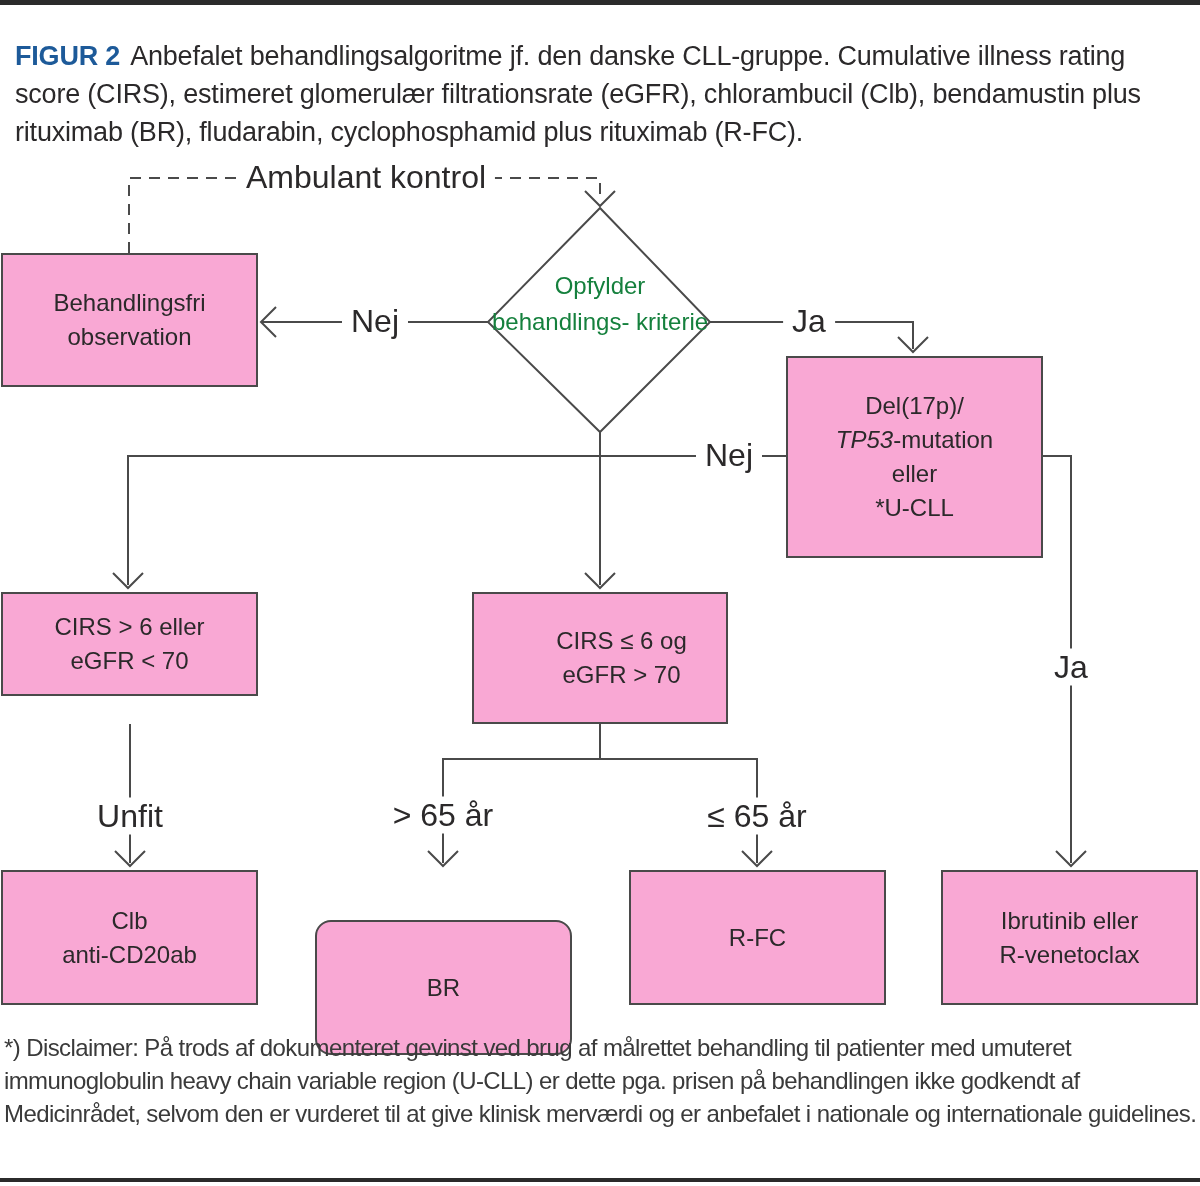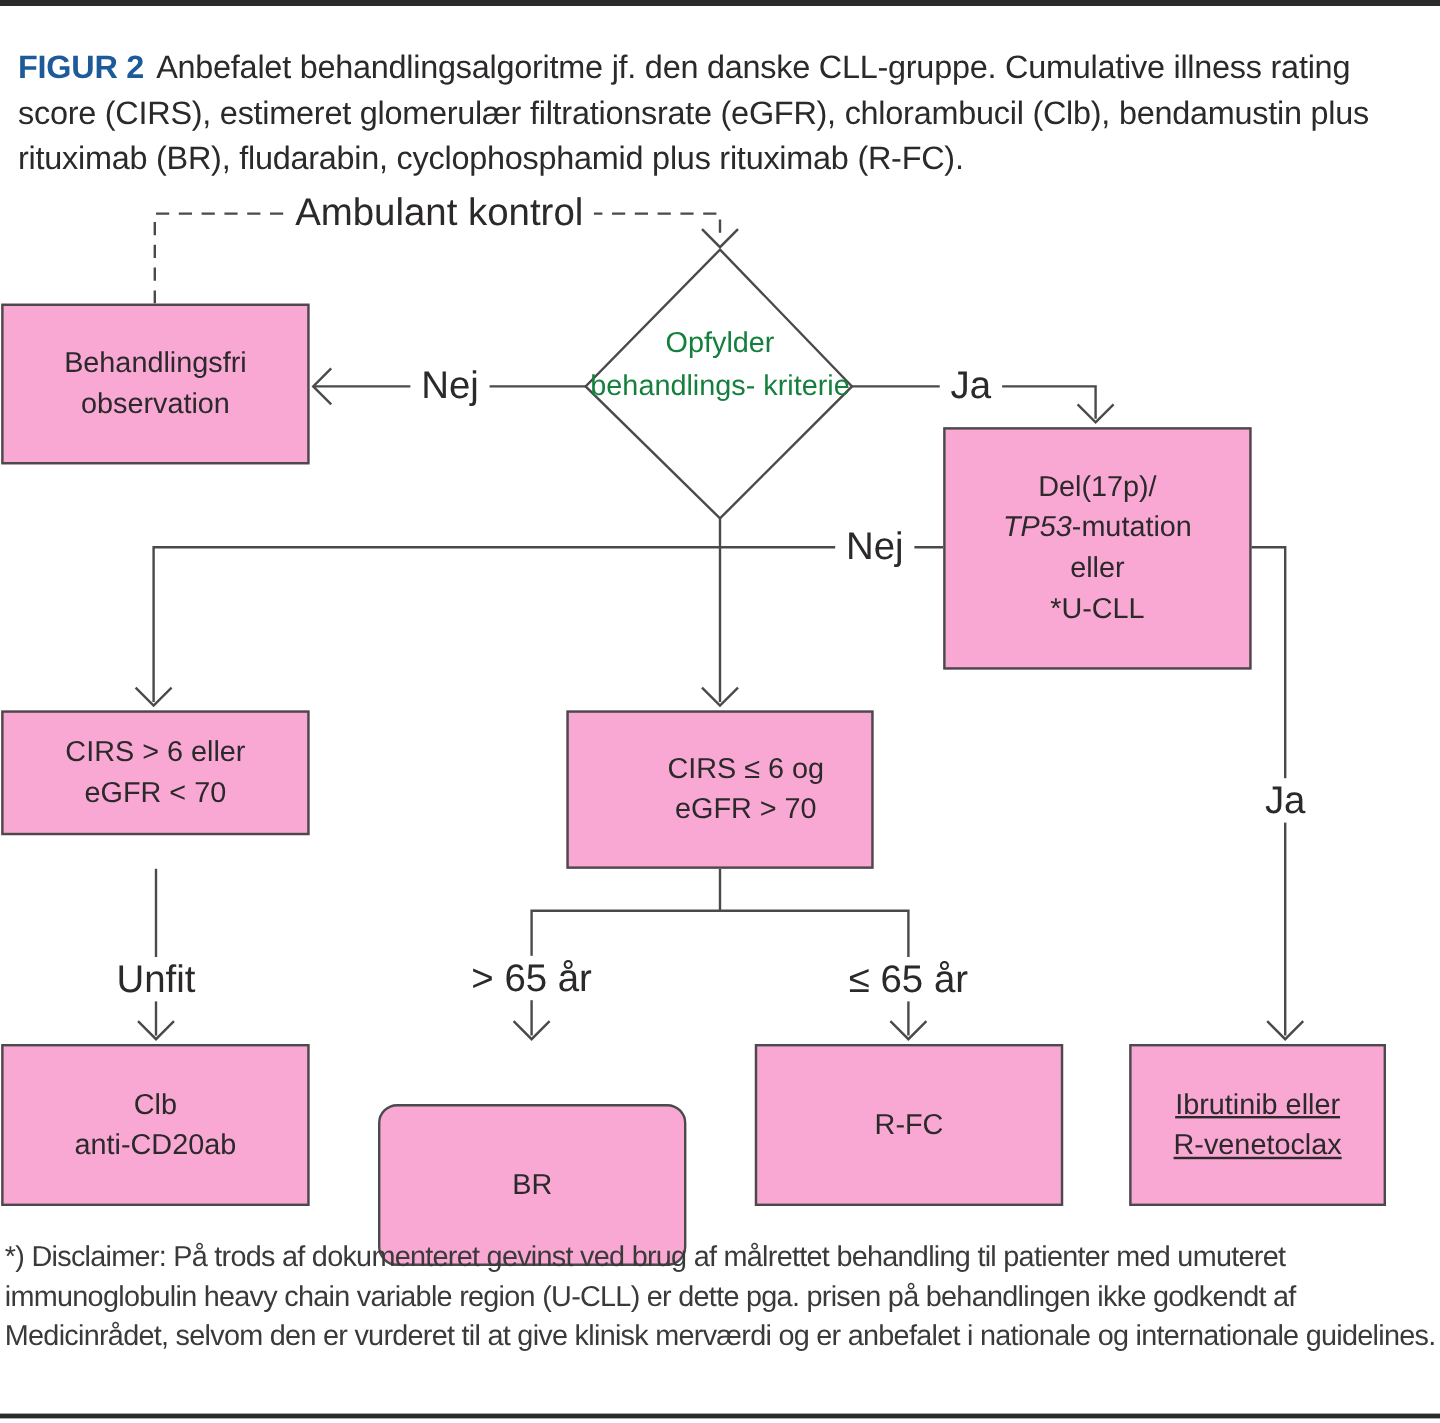--- a/index.html
+++ b/index.html
@@ -111,21 +111,21 @@
   </div>
 
   <div class="node" style="left:315px;top:920px;width:257px;height:135px;border-radius:16px;">
     <span>BR</span>
   </div>
 
   <div class="node" style="left:629px;top:870px;width:257px;height:135px;">
     <span>R-FC</span>
   </div>
 
-  <div class="node" style="left:941px;top:870px;width:214px;height:135px;text-decoration:underline;">
+  <div class="node" style="left:941px;top:870px;width:257px;height:135px;">
     <span>Ibrutinib eller</span>
     <span>R-venetoclax</span>
   </div>
 
   <p class="disclaimer">*) Disclaimer: På trods af dokumenteret gevinst ved brug af målrettet behandling til patienter med umuteret immunoglobulin heavy chain variable region (U-CLL) er dette pga. prisen på behandlingen ikke godkendt af Medicinrådet, selvom den er vurderet til at give klinisk merværdi og er anbefalet i nationale og internationale guidelines.</p>
 
   <div class="rule bottom"></div>
 
 </div>
 

